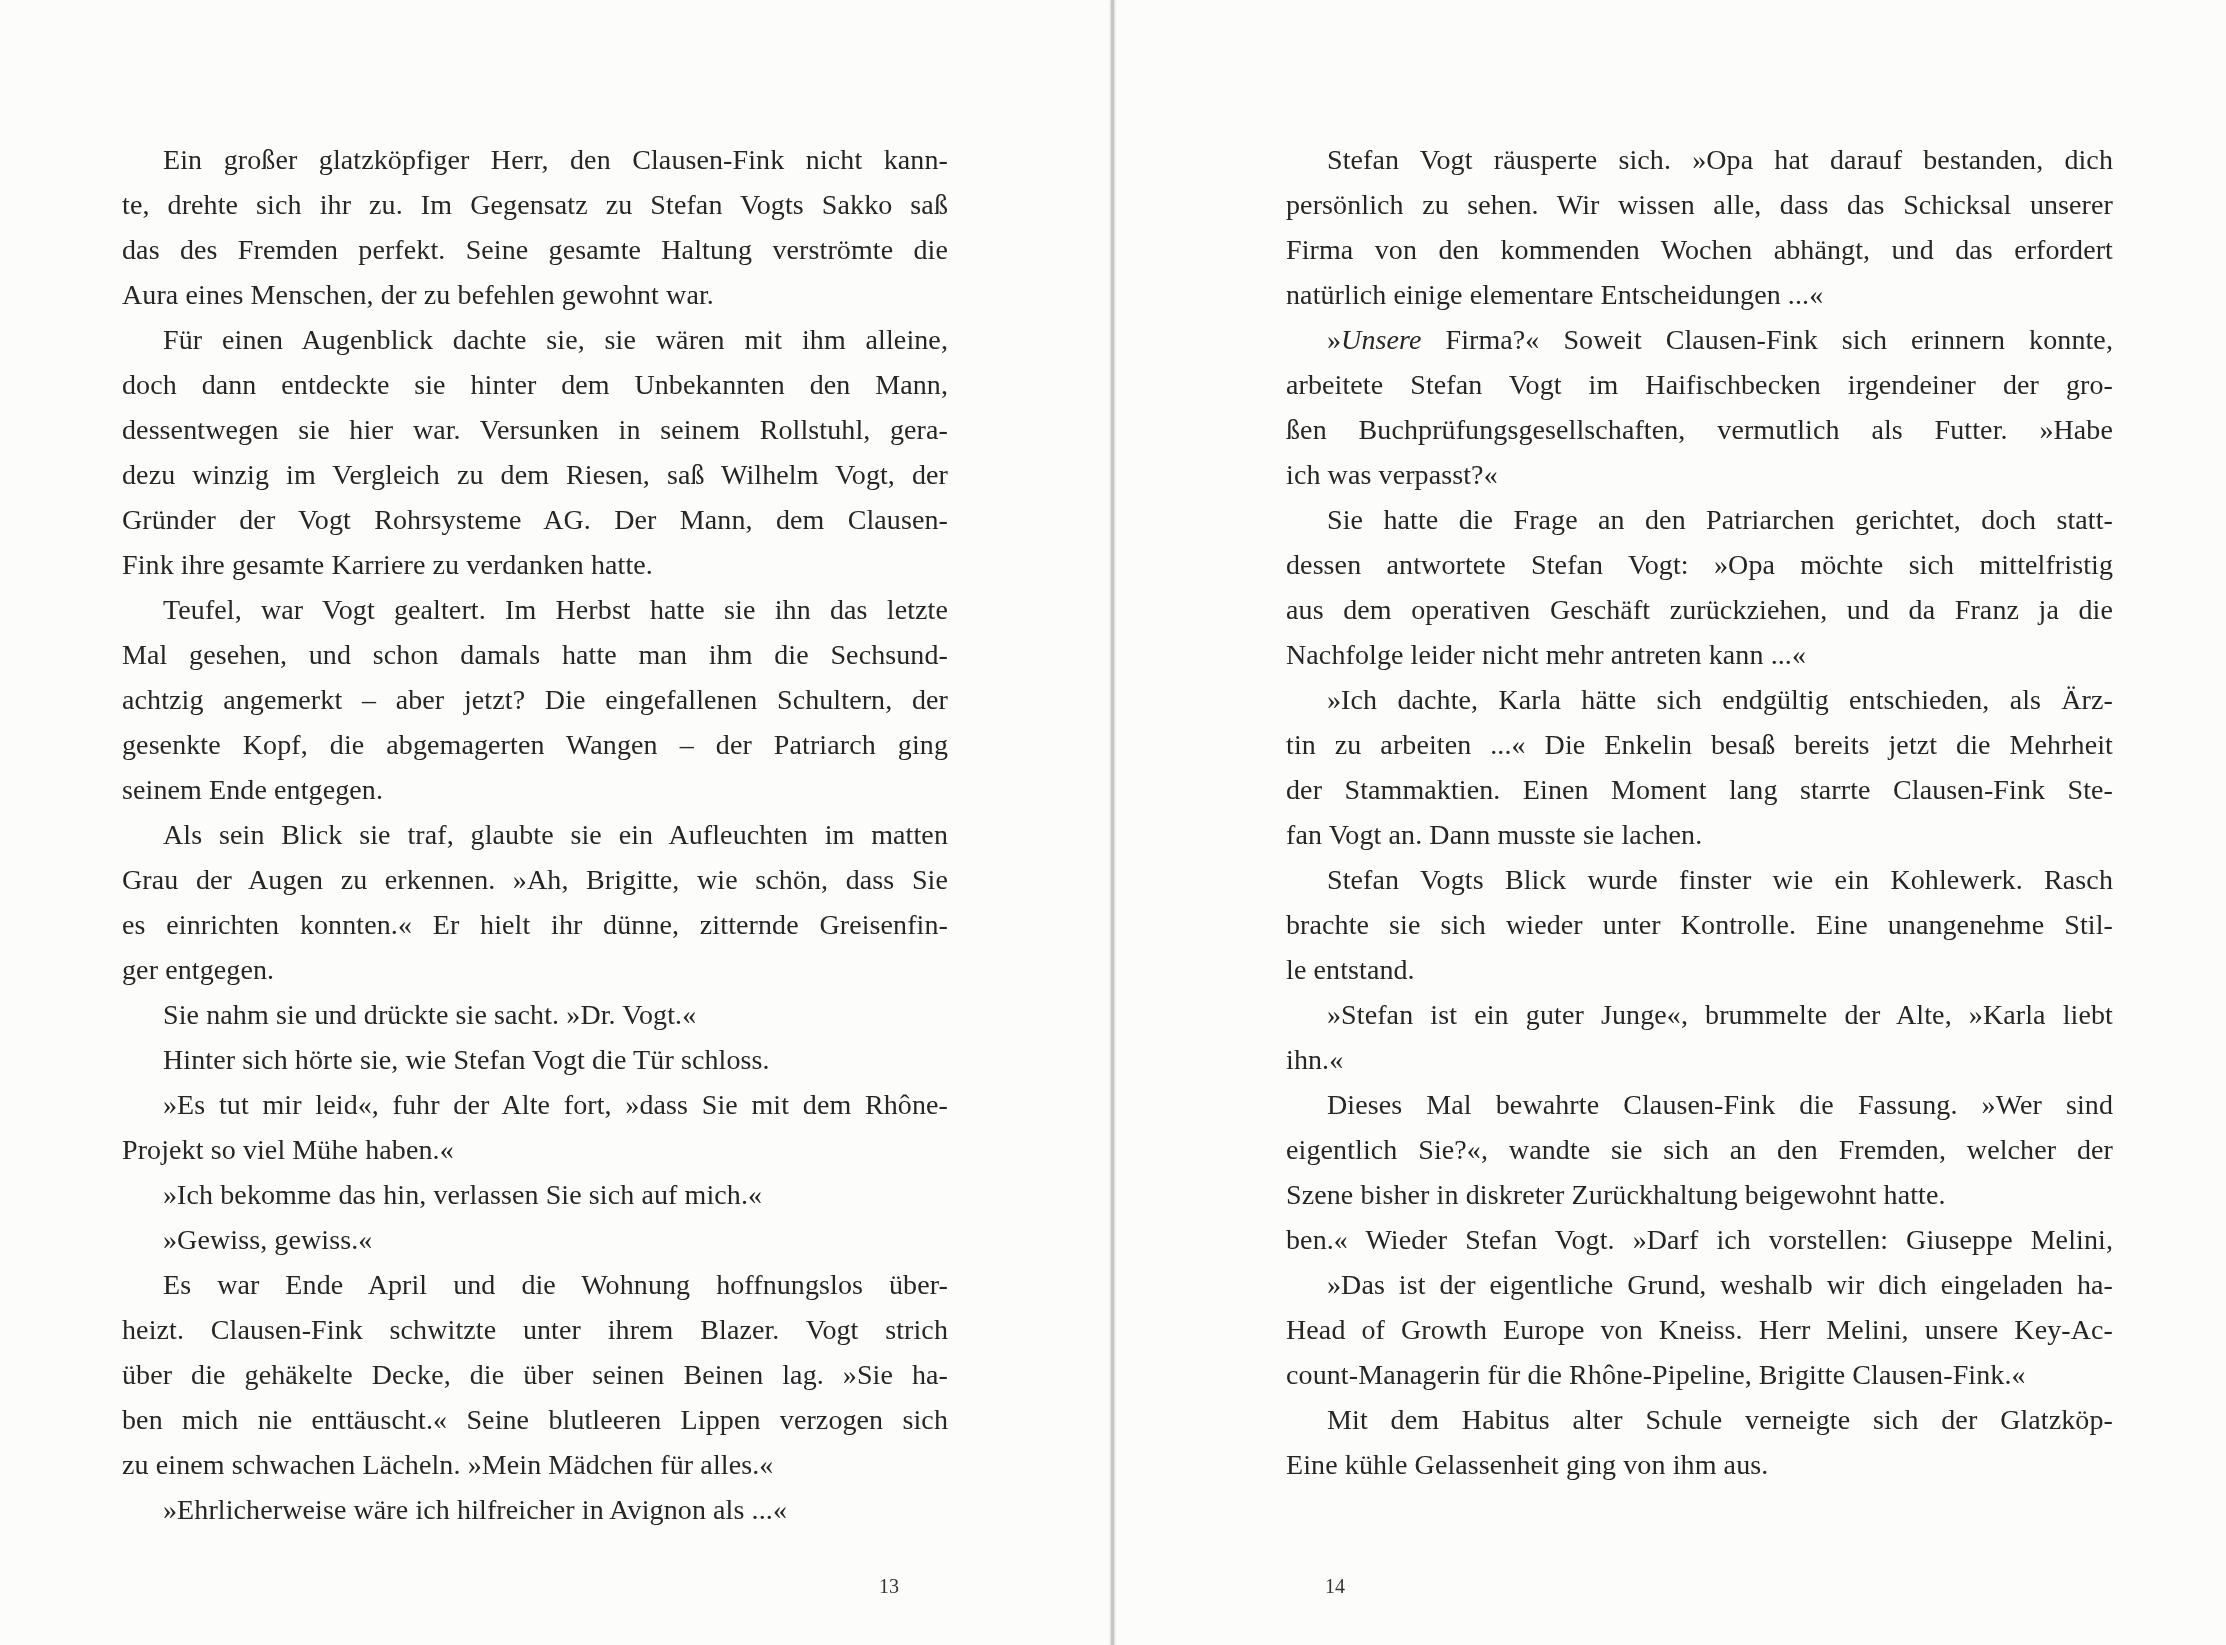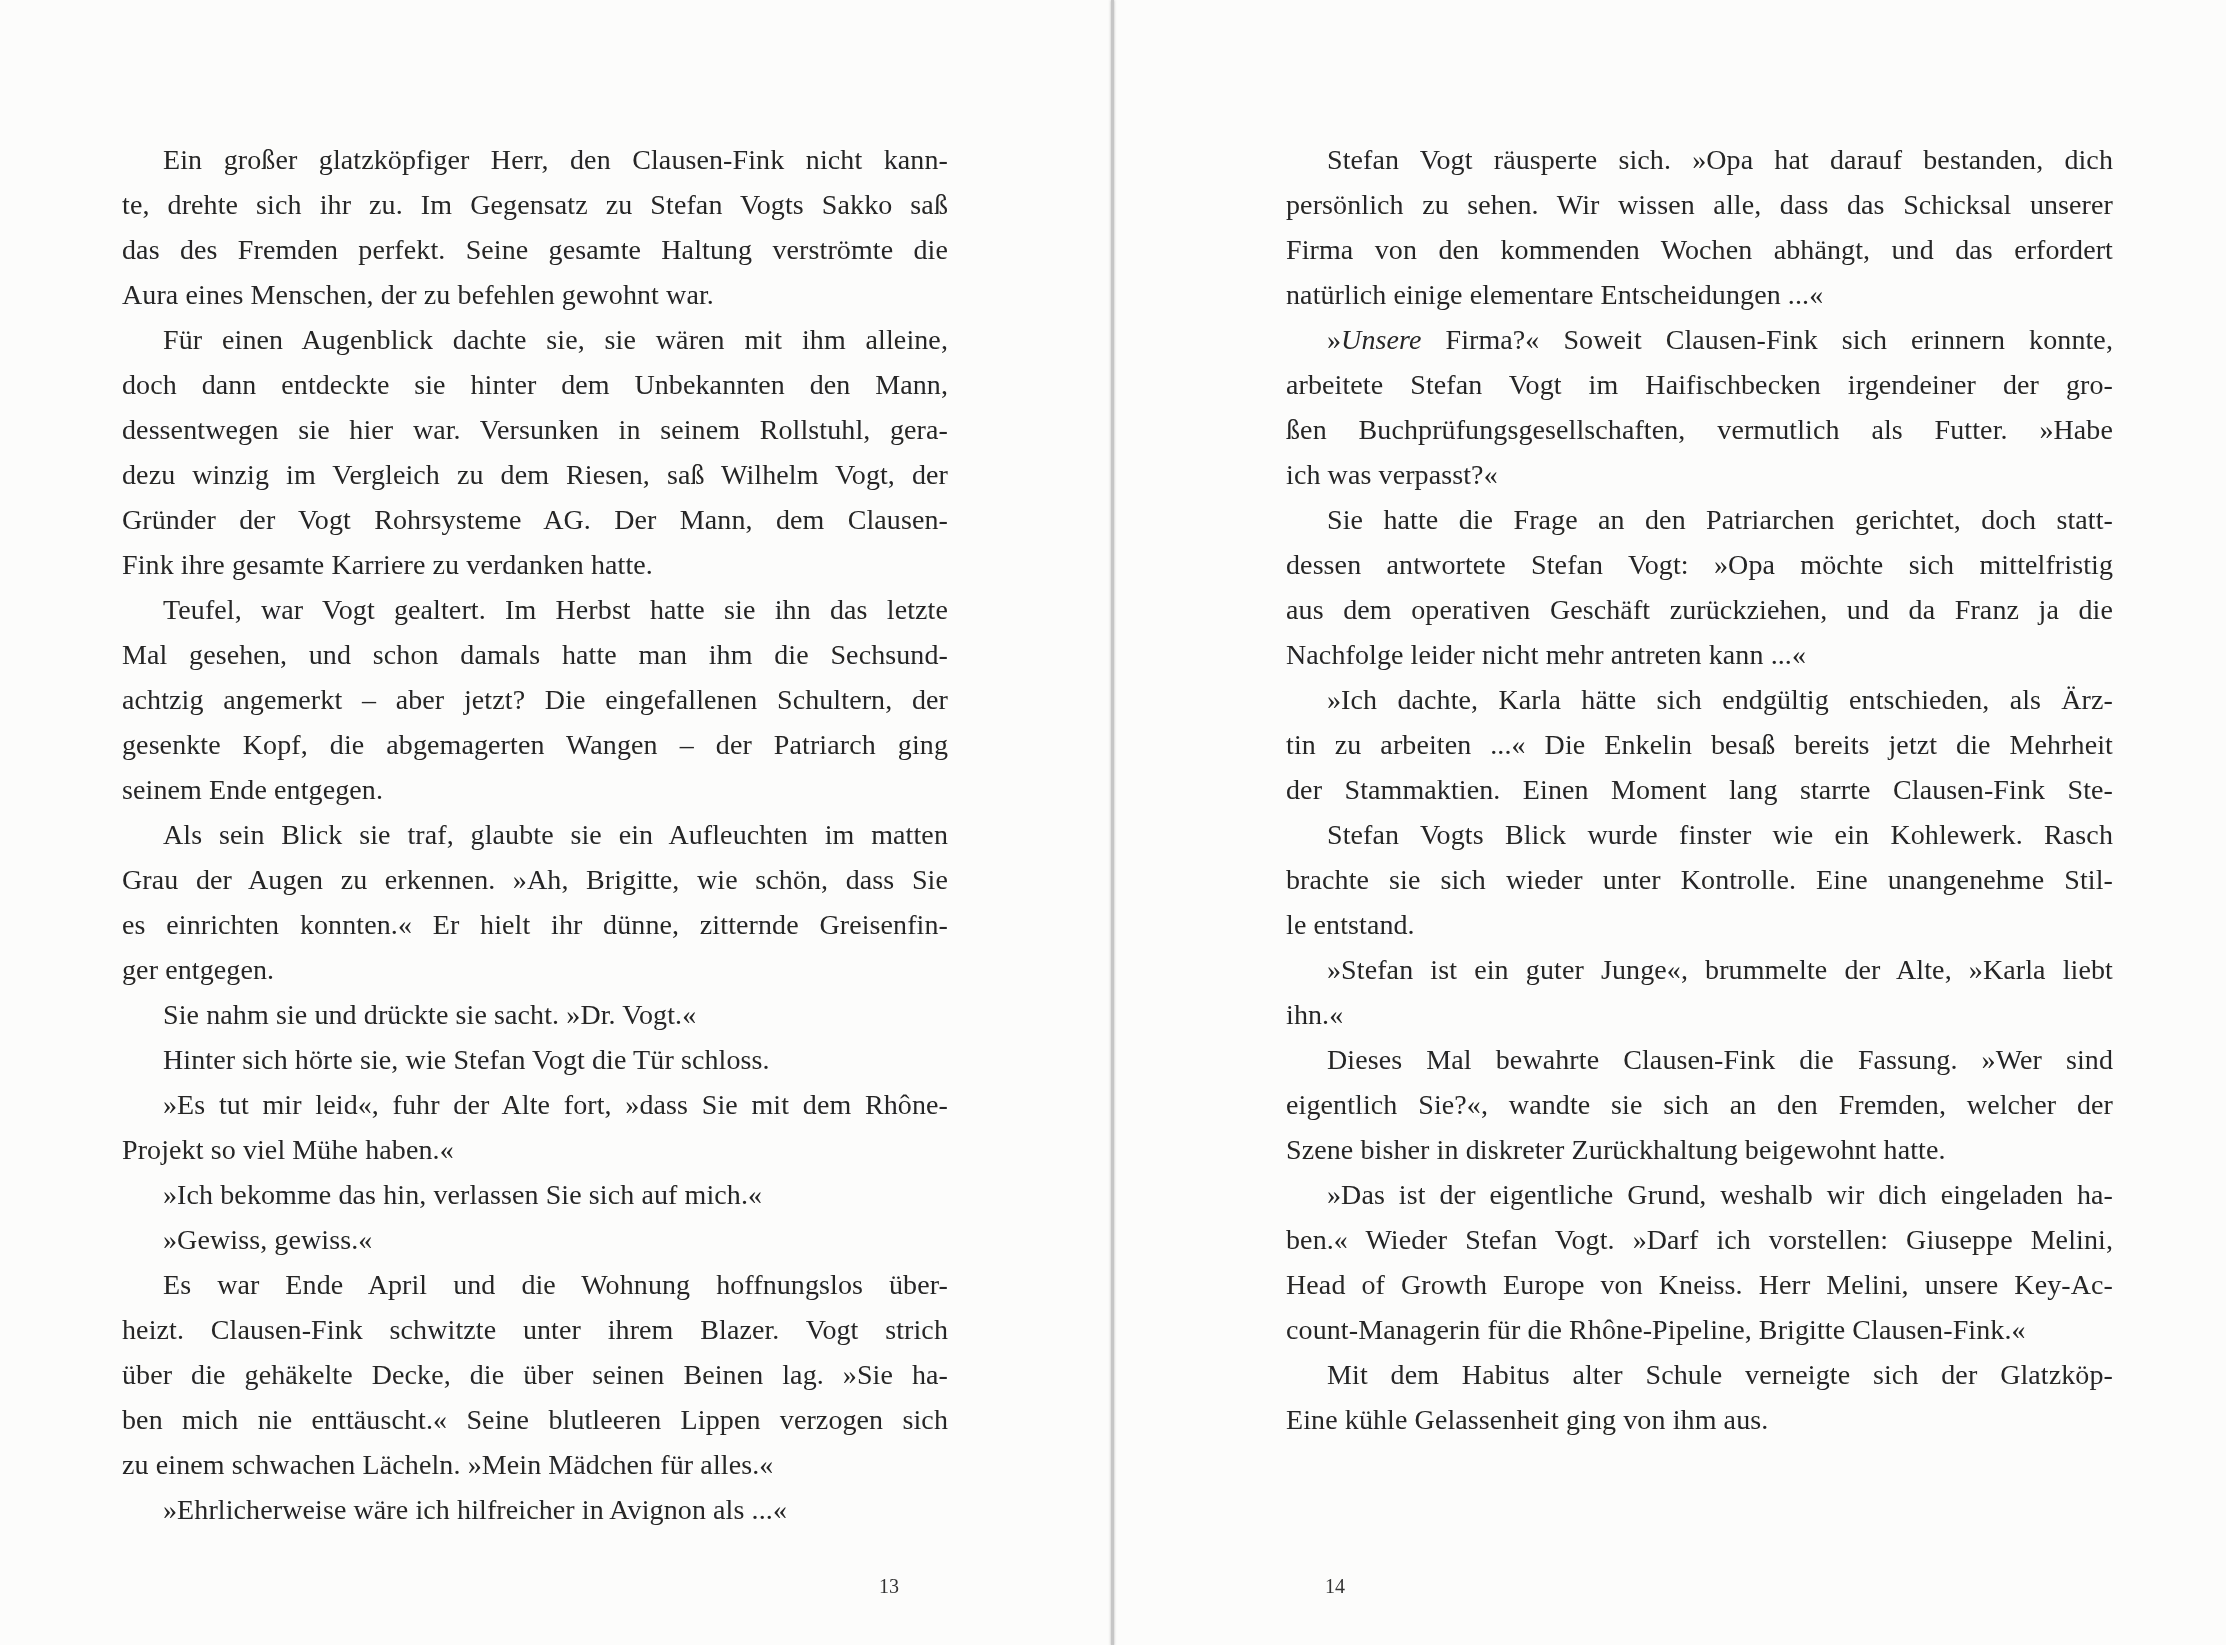--- a/index.html
+++ b/index.html
@@ -103,30 +103,31 @@
       <div class="line">arbeitete Stefan Vogt im Haifischbecken irgendeiner der gro-</div>
       <div class="line">ßen Buchprüfungsgesellschaften, vermutlich als Futter. »Habe</div>
       <div class="line end">ich was verpasst?«</div>
       <div class="line indent">Sie hatte die Frage an den Patriarchen gerichtet, doch statt-</div>
       <div class="line">dessen antwortete Stefan Vogt: »Opa möchte sich mittelfristig</div>
       <div class="line">aus dem operativen Geschäft zurückziehen, und da Franz ja die</div>
       <div class="line end">Nachfolge leider nicht mehr antreten kann ...«</div>
       <div class="line indent">»Ich dachte, Karla hätte sich endgültig entschieden, als Ärz-</div>
       <div class="line">tin zu arbeiten ...« Die Enkelin besaß bereits jetzt die Mehrheit</div>
       <div class="line">der Stammaktien. Einen Moment lang starrte Clausen-Fink Ste-</div>
+      <div class="line end">fan Vogt an. Dann musste sie lachen.</div>
       <div class="line indent">Stefan Vogts Blick wurde finster wie ein Kohlewerk. Rasch</div>
       <div class="line">brachte sie sich wieder unter Kontrolle. Eine unangenehme Stil-</div>
       <div class="line end">le entstand.</div>
       <div class="line indent">»Stefan ist ein guter Junge«, brummelte der Alte, »Karla liebt</div>
       <div class="line end">ihn.«</div>
       <div class="line indent">Dieses Mal bewahrte Clausen-Fink die Fassung. »Wer sind</div>
       <div class="line">eigentlich Sie?«, wandte sie sich an den Fremden, welcher der</div>
       <div class="line end">Szene bisher in diskreter Zurückhaltung beigewohnt hatte.</div>
+      <div class="line">ben.« Wieder Stefan Vogt. »Darf ich vorstellen: Giuseppe Melini,</div>
       <div class="line indent">»Das ist der eigentliche Grund, weshalb wir dich eingeladen ha-</div>
-      <div class="line">ben.« Wieder Stefan Vogt. »Darf ich vorstellen: Giuseppe Melini,</div>
       <div class="line">Head of Growth Europe von Kneiss. Herr Melini, unsere Key-Ac-</div>
       <div class="line end">count-Managerin für die Rhône-Pipeline, Brigitte Clausen-Fink.«</div>
       <div class="line indent">Mit dem Habitus alter Schule verneigte sich der Glatzköp-</div>
       <div class="line end">Eine kühle Gelassenheit ging von ihm aus.</div>
     </div>
 
   <div class="pagenum left">13</div>
 
   <div class="pagenum right">14</div>
 

